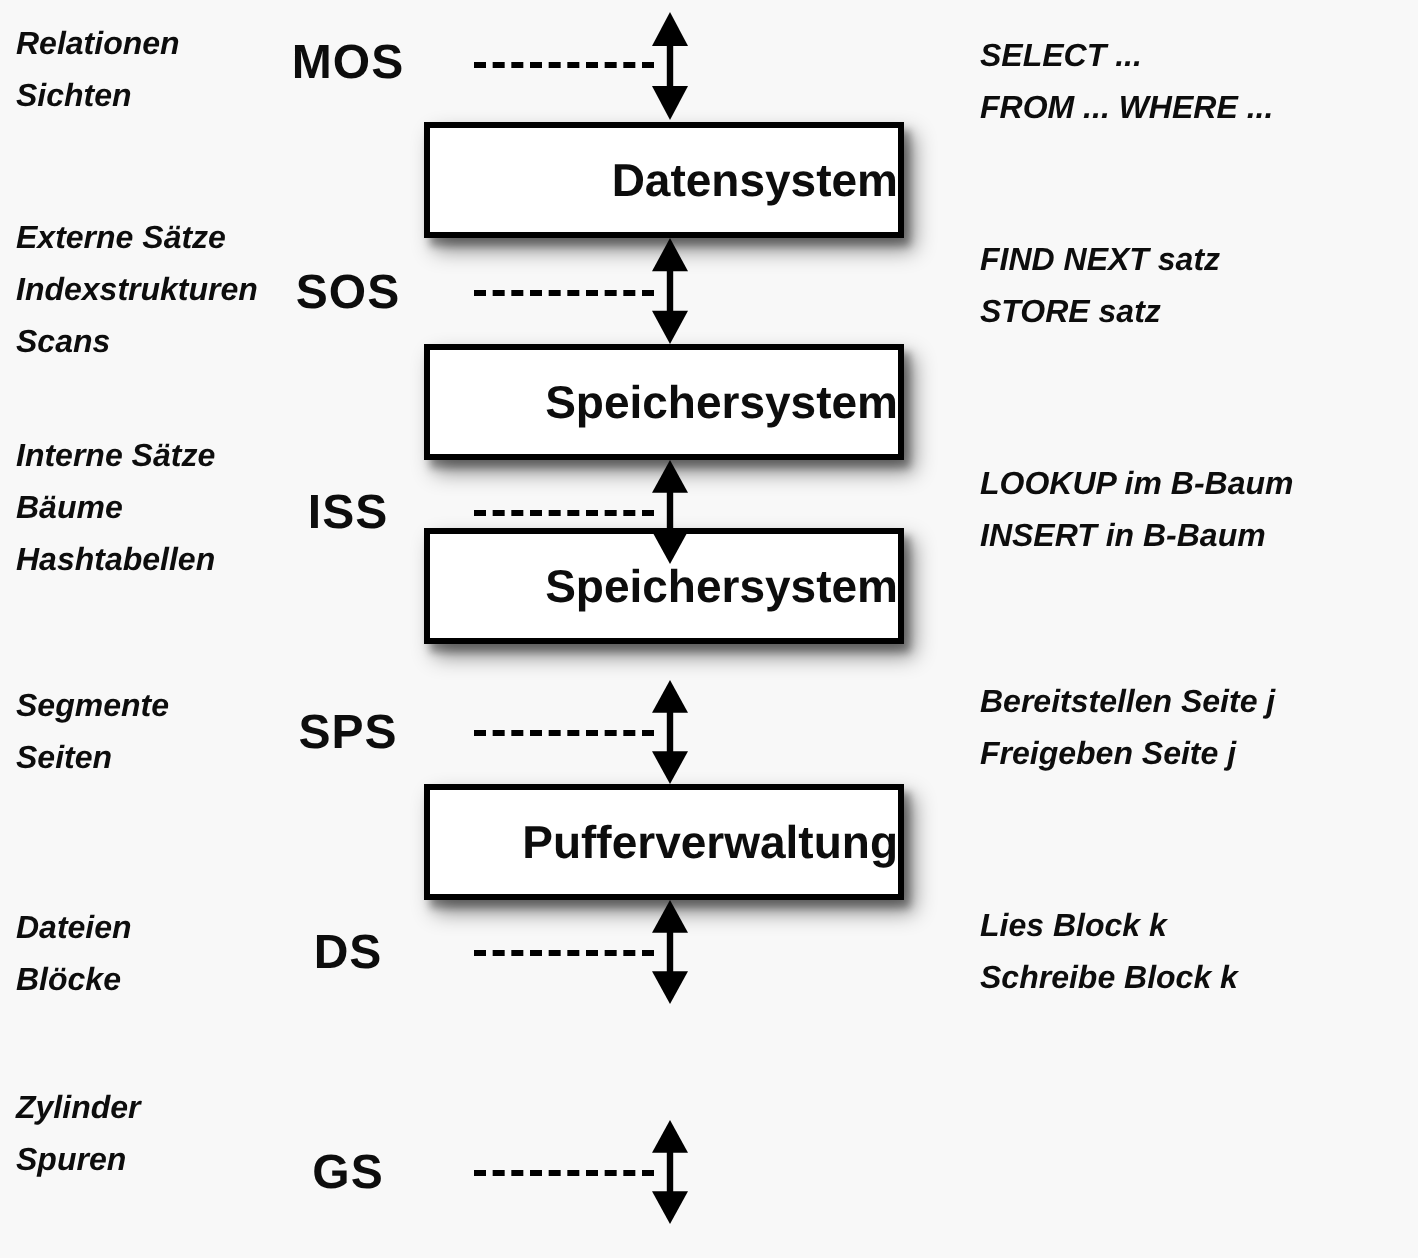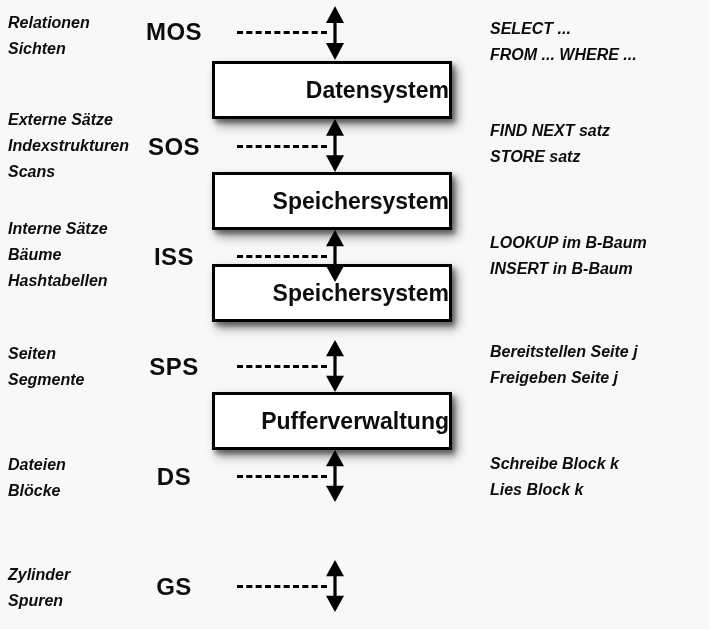--- a/index.html
+++ b/index.html
@@ -72,42 +72,42 @@
     <span class="line">Hashtabellen</span>
   </div>
   <div class="abbr" style="top:244px">ISS</div>
   <div class="dash" style="top:255px"></div>
   <div class="note right-note" style="top:230px">
     <span class="line">LOOKUP im B-Baum</span>
     <span class="line">INSERT in B-Baum</span>
   </div>
 
   <div class="note left-note" style="top:341px">
+    <span class="line">Segmente</span>
     <span class="line">Seiten</span>
-    <span class="line">Segmente</span>
   </div>
   <div class="abbr" style="top:354px">SPS</div>
   <div class="dash" style="top:365px"></div>
   <div class="note left-note" style="top:452px">
     <span class="line">Dateien</span>
     <span class="line">Blöcke</span>
   </div>
 
   <div class="note right-note" style="top:339px">
     <span class="line">Bereitstellen Seite j</span>
     <span class="line">Freigeben Seite j</span>
   </div>
   <div class="abbr" style="top:464px">DS</div>
   <div class="dash" style="top:475px"></div>
   <div class="note right-note" style="top:451px">
+    <span class="line">Lies Block k</span>
     <span class="line">Schreibe Block k</span>
-    <span class="line">Lies Block k</span>
   </div>
 
-  <div class="note left-note" style="top:562px">
+  <div class="note left-note" style="top:542px">
     <span class="line">Zylinder</span>
     <span class="line">Spuren</span>
   </div>
   <div class="abbr" style="top:574px">GS</div>
   <div class="dash" style="top:585px"></div>
 
   <svg class="arrow" style="top:6px;height:54px" viewBox="0 0 30 54" preserveAspectRatio="none">
     <polygon points="15,0 6,17 24,17"></polygon>
       <rect x="13.4" y="14" width="3.2" height="26"></rect>
       <polygon points="15,54 6,37 24,37"></polygon>

